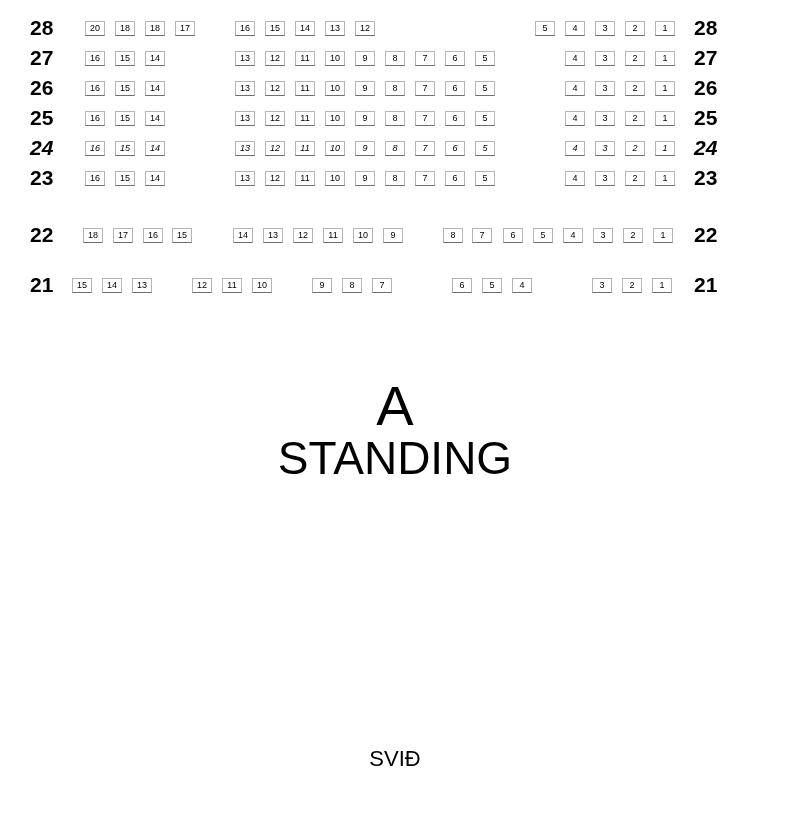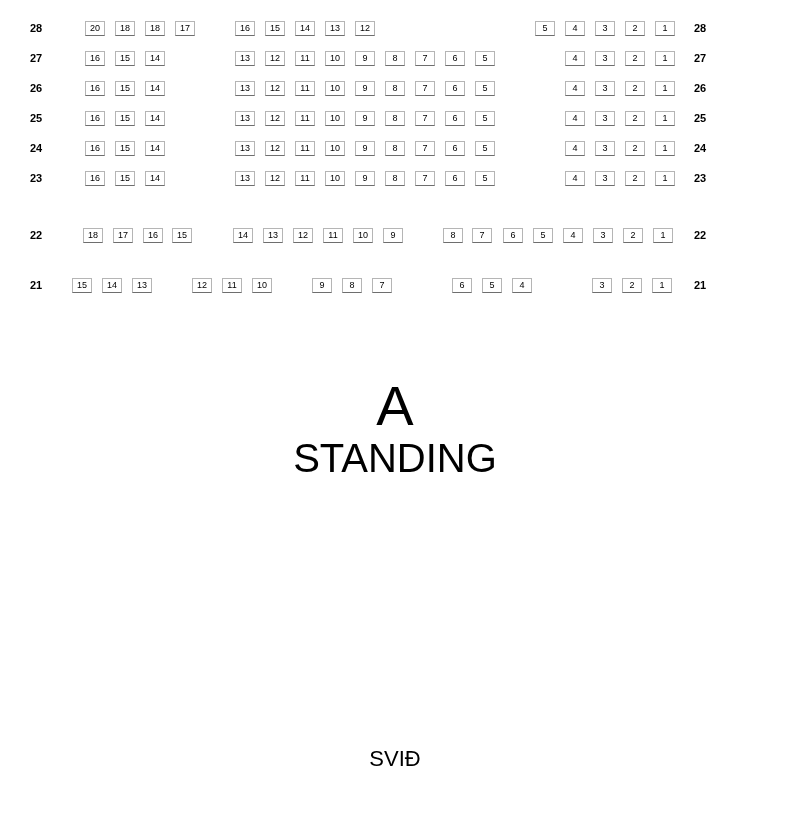--- a/index.html
+++ b/index.html
@@ -21,21 +21,21 @@
     height: 830px;
   }
   .row {
     position: absolute;
     left: 0;
     width: 790px;
     height: 20px;
   }
   .row-label {
     position: absolute;
-    font-size: 11px;
+    font-size: 21px;
     font-weight: bold;
     line-height: 20px;
     text-align: left;
     color: #000;
   }
   .row-label.left {
     left: 30px;
   }
   .row-label.right {
     left: 694px;
@@ -63,21 +63,21 @@
   }
   .section-letter {
     top: 378px;
     font-size: 56px;
     font-weight: normal;
     letter-spacing: 0px;
     line-height: 56px;
   }
   .section-label {
     top: 438px;
-    font-size: 40px;
+    font-size: 46px;
     line-height: 40px;
   }
   .stage-label {
     position: absolute;
     width: 790px;
     left: 0;
     top: 745px;
     text-align: center;
     font-size: 22px;
     line-height: 28px;
@@ -158,21 +158,21 @@
       <div class="seat" style="left: 355px;">9</div>
       <div class="seat" style="left: 385px;">8</div>
       <div class="seat" style="left: 415px;">7</div>
       <div class="seat" style="left: 445px;">6</div>
       <div class="seat" style="left: 475px;">5</div>
       <div class="seat" style="left: 565px;">4</div>
       <div class="seat" style="left: 595px;">3</div>
       <div class="seat" style="left: 625px;">2</div>
       <div class="seat" style="left: 655px;">1</div>
     </div>
-    <div class="row" style="top: 138px;">
+    <div class="row" style="top: 138px; font-style: italic;">
       <div class="row-label left">24</div>
       <div class="row-label right">24</div>
       <div class="seat" style="left: 85px;">16</div>
       <div class="seat" style="left: 115px;">15</div>
       <div class="seat" style="left: 145px;">14</div>
       <div class="seat" style="left: 235px;">13</div>
       <div class="seat" style="left: 265px;">12</div>
       <div class="seat" style="left: 295px;">11</div>
       <div class="seat" style="left: 325px;">10</div>
       <div class="seat" style="left: 355px;">9</div>

